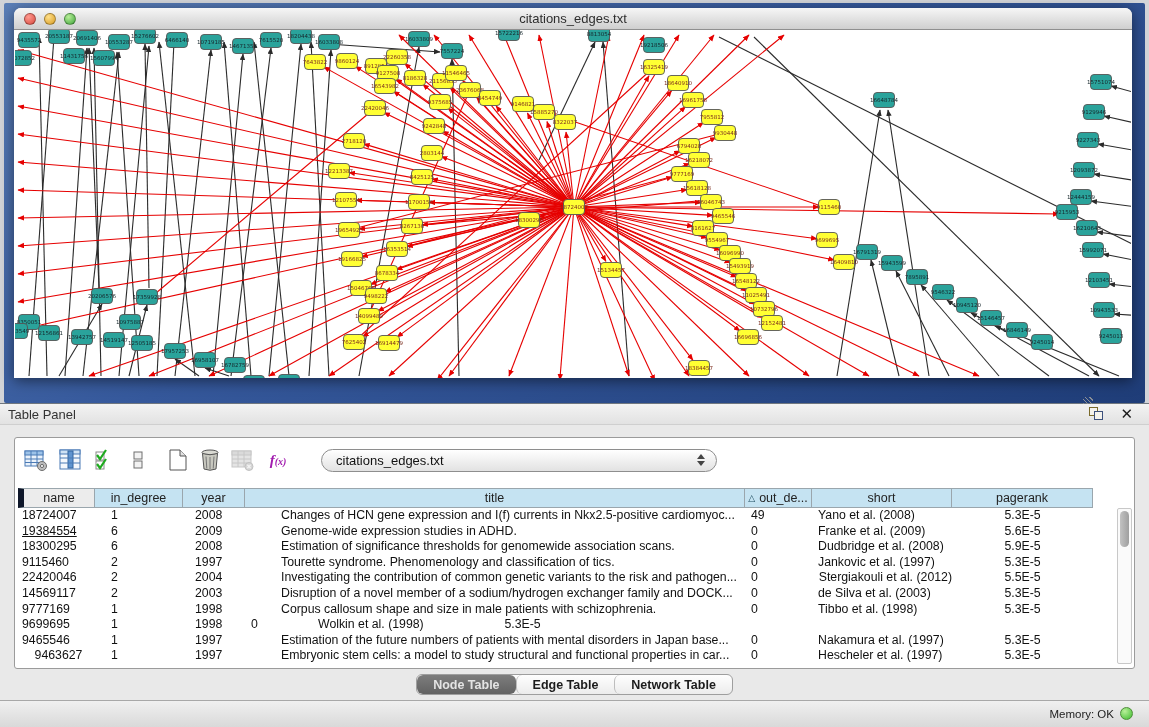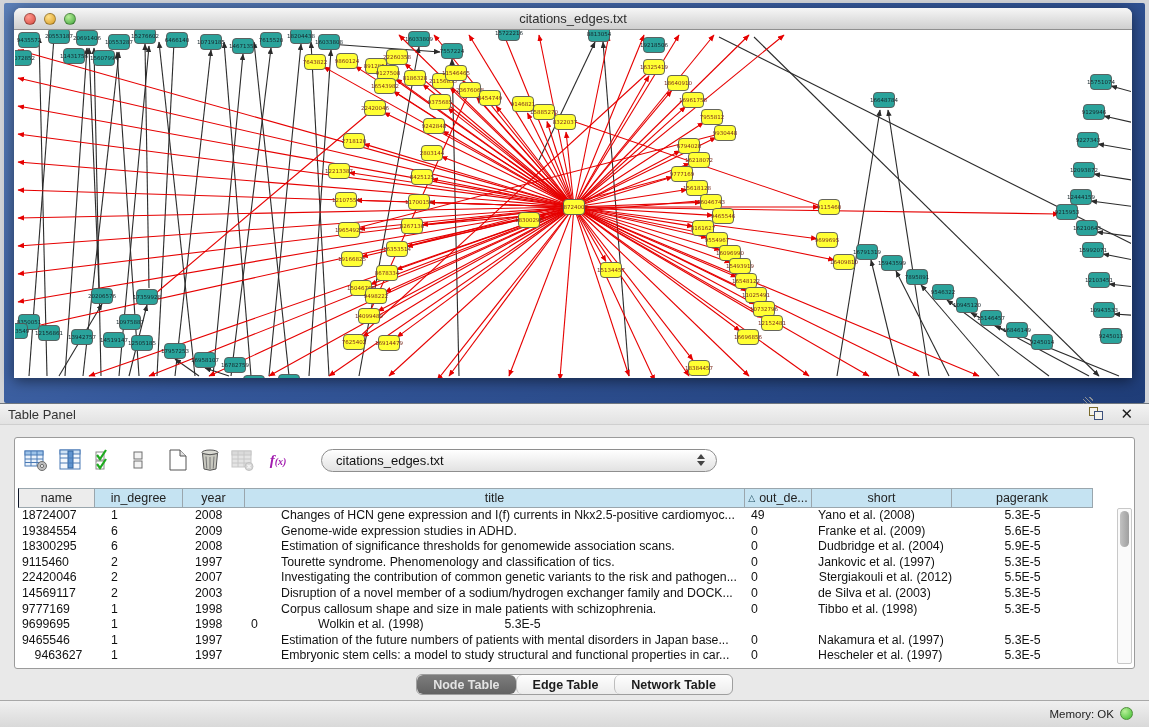--- a/index.html
+++ b/index.html
@@ -50,21 +50,21 @@
   .combo { position:relative; margin-left:30px; width:396px; height:23px; border:1px solid #8e8e8e;
     border-radius:12px; background:linear-gradient(#ffffff,#e2e2e2); display:flex; align-items:center; }
   .combo .combo-text { padding-left:14px; font-size:13px; color:#111; }
   .combo .spin { position:absolute; right:11px; top:4px; display:flex; flex-direction:column; gap:2px; }
   .combo .up { width:0; height:0; border-left:4px solid transparent; border-right:4px solid transparent; border-bottom:5px solid #444; }
   .combo .dn { width:0; height:0; border-left:4px solid transparent; border-right:4px solid transparent; border-top:5px solid #444; }
 
   .thead { position:absolute; left:3px; top:50px; height:20px; display:flex; }
   .th { height:20px; border:1px solid #9aa6ad; border-left:none; font-size:12.5px; color:#222;
     display:flex; align-items:center; justify-content:center; background:#c5e3f2; }
-  .th:first-child { border-left:1px solid #0f172a; background:#ececec;justify-content:center; }
+  .th:first-child { border-left:6px solid #0f172a; background:#ececec;justify-content:center; }
   .th .sort { font-size:9px; margin-right:4px; color:#1c4b5e; }
   .tbody { position:absolute; left:3px; top:70px; width:1075px; }
   .trow { display:flex; height:15.6px; background:#fff; }
   .td { font-size:12.3px; color:#111; white-space:nowrap; overflow:hidden; height:15.6px; line-height:15.6px; }
   .vscroll { position:absolute; right:2px; top:70px; width:15px; height:156px;
     background:#fafafa; border:1px solid #c8c8c8; border-radius:2px; }
   .vthumb { position:absolute; left:2px; top:2px; width:9px; height:36px; background:linear-gradient(90deg,#c2c2c2,#9f9f9f); border-radius:5px; }
 
   
   .tabs-bar { position:absolute; left:0; top:249px; width:1149px; display:flex; justify-content:center; }
@@ -859,50 +859,50 @@
           <div class="trow">
             <div class="td" style="width: 77px; text-align: left; padding-left: 4px;">18724007</div>
             <div class="td" style="width: 88px; text-align: left; padding-left: 16px;">1</div>
             <div class="td" style="width: 62px; text-align: left; padding-left: 12px;">2008</div>
             <div class="td" style="width: 500px; text-align: left; padding-left: 36px;">Changes of HCN gene expression and I(f) currents in Nkx2.5-positive cardiomyoc...</div>
             <div class="td" style="width: 67px; text-align: left; padding-left: 6px;">49</div>
             <div class="td" style="width: 140px; text-align: left; padding-left: 6px;">Yano et al. (2008)</div>
             <div class="td" style="width: 141px; text-align: center;">5.3E-5</div>
           </div>
           <div class="trow">
-            <div class="td" style="width: 77px; text-align: left; padding-left: 4px;">19384554</div>
+            <div class="td" style="width: 77px; text-align: left; padding-left: 4px; text-decoration: underline;">19384554</div>
             <div class="td" style="width: 88px; text-align: left; padding-left: 16px;">6</div>
             <div class="td" style="width: 62px; text-align: left; padding-left: 12px;">2009</div>
             <div class="td" style="width: 500px; text-align: left; padding-left: 36px;">Genome-wide expression studies in ADHD.</div>
             <div class="td" style="width: 67px; text-align: left; padding-left: 6px;">0</div>
             <div class="td" style="width: 140px; text-align: left; padding-left: 6px;">Franke et al. (2009)</div>
             <div class="td" style="width: 141px; text-align: center;">5.6E-5</div>
           </div>
           <div class="trow">
             <div class="td" style="width: 77px; text-align: left; padding-left: 4px;">18300295</div>
             <div class="td" style="width: 88px; text-align: left; padding-left: 16px;">6</div>
             <div class="td" style="width: 62px; text-align: left; padding-left: 12px;">2008</div>
             <div class="td" style="width: 500px; text-align: left; padding-left: 36px;">Estimation of significance thresholds for genomewide association scans.</div>
             <div class="td" style="width: 67px; text-align: left; padding-left: 6px;">0</div>
-            <div class="td" style="width: 140px; text-align: left; padding-left: 6px;">Dudbridge et al. (2004)</div>
+            <div class="td" style="width: 140px; text-align: left; padding-left: 6px;">Dudbridge et al. (2008)</div>
             <div class="td" style="width: 141px; text-align: center;">5.9E-5</div>
           </div>
           <div class="trow">
             <div class="td" style="width: 77px; text-align: left; padding-left: 4px;">9115460</div>
             <div class="td" style="width: 88px; text-align: left; padding-left: 16px;">2</div>
             <div class="td" style="width: 62px; text-align: left; padding-left: 12px;">1997</div>
             <div class="td" style="width: 500px; text-align: left; padding-left: 36px;">Tourette syndrome. Phenomenology and classification of tics.</div>
             <div class="td" style="width: 67px; text-align: left; padding-left: 6px;">0</div>
             <div class="td" style="width: 140px; text-align: left; padding-left: 6px;">Jankovic et al. (1997)</div>
             <div class="td" style="width: 141px; text-align: center;">5.3E-5</div>
           </div>
           <div class="trow">
             <div class="td" style="width: 77px; text-align: left; padding-left: 4px;">22420046</div>
             <div class="td" style="width: 88px; text-align: left; padding-left: 16px;">2</div>
-            <div class="td" style="width: 62px; text-align: left; padding-left: 12px;">2007</div>
+            <div class="td" style="width: 62px; text-align: left; padding-left: 12px;">2004</div>
             <div class="td" style="width: 500px; text-align: left; padding-left: 36px;">Investigating the contribution of common genetic variants to the risk and pathogen...</div>
             <div class="td" style="width: 67px; text-align: left; padding-left: 6px;">0</div>
             <div class="td" style="width: 140px; text-align: right; padding-left: 6px;">Stergiakouli et al. (2012)</div>
             <div class="td" style="width: 141px; text-align: center;">5.5E-5</div>
           </div>
           <div class="trow">
             <div class="td" style="width: 77px; text-align: left; padding-left: 4px;">14569117</div>
             <div class="td" style="width: 88px; text-align: left; padding-left: 16px;">2</div>
             <div class="td" style="width: 62px; text-align: left; padding-left: 12px;">2003</div>
             <div class="td" style="width: 500px; text-align: left; padding-left: 36px;">Disruption of a novel member of a sodium/hydrogen exchanger family and DOCK...</div>

